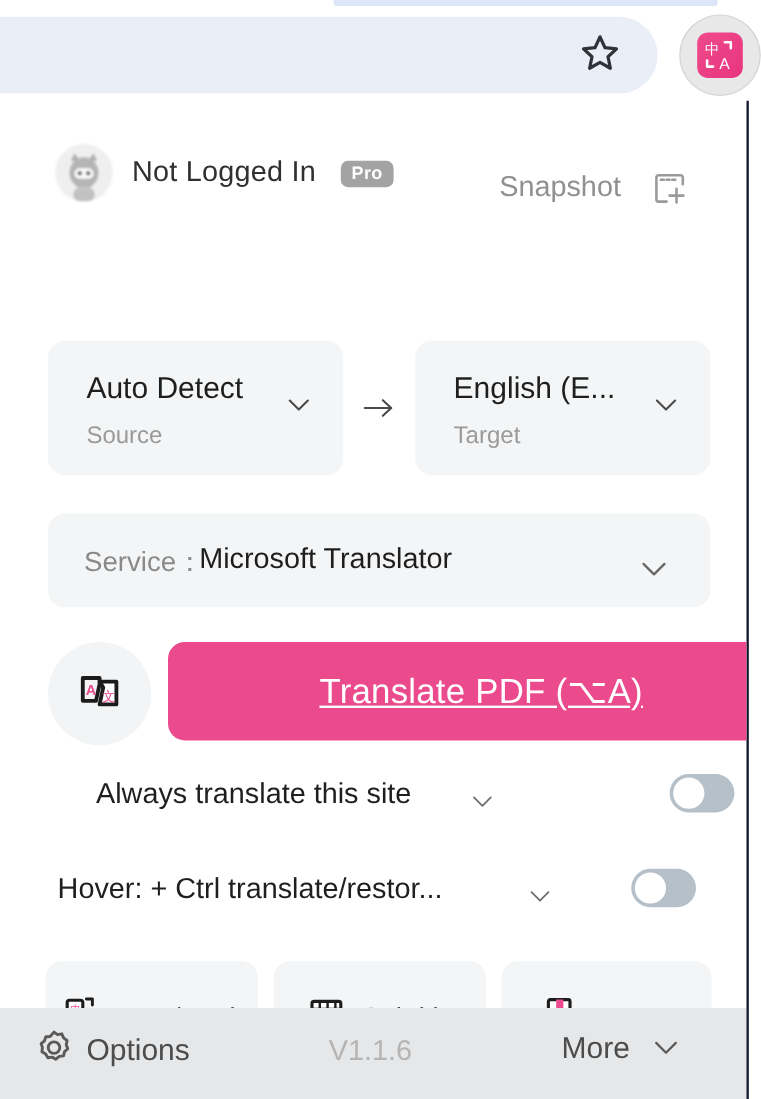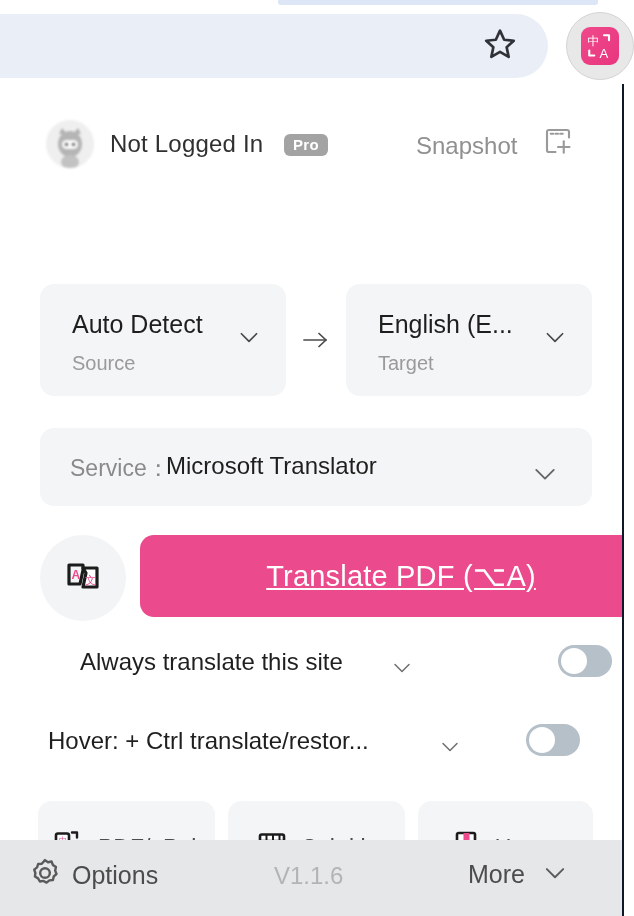--- a/index.html
+++ b/index.html
@@ -69,22 +69,22 @@
     font-size: 24px; color: #303030; letter-spacing: .2px;
   }
   #pro-badge {
     position: absolute; left: 284px; top: 20px;
     background: #a3a3a3; color: #ffffff;
     font-size: 15px; font-weight: bold;
     padding: 2px 9px 3px; border-radius: 6px;
     letter-spacing: .3px;
   }
   #snapshot-btn {
-    position: absolute; left: 416px; top: 12px;
-    display: flex; align-items: flex-end; gap: 26px;
+    position: absolute; left: 416px; top: 28px;
+    display: flex; align-items: flex-start; gap: 26px;
   }
   #snapshot-label { font-size: 24px; color: #909090; }
 
   
   #lang-row { position: absolute; left: 0; top: 200px; width: 622px; height: 116px; }
   .lang-box {
     position: absolute; top: 0; width: 246px; height: 112px;
     background: #f4f5f6; border-radius: 14px;
   }
   #lang-source { left: 40px; }

